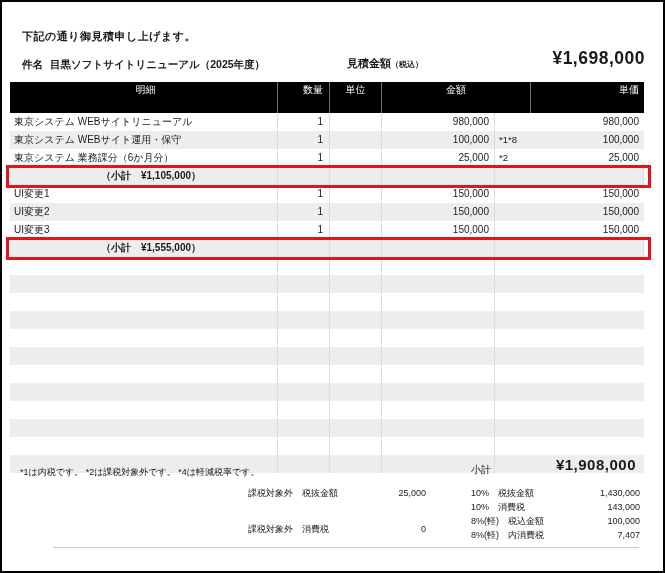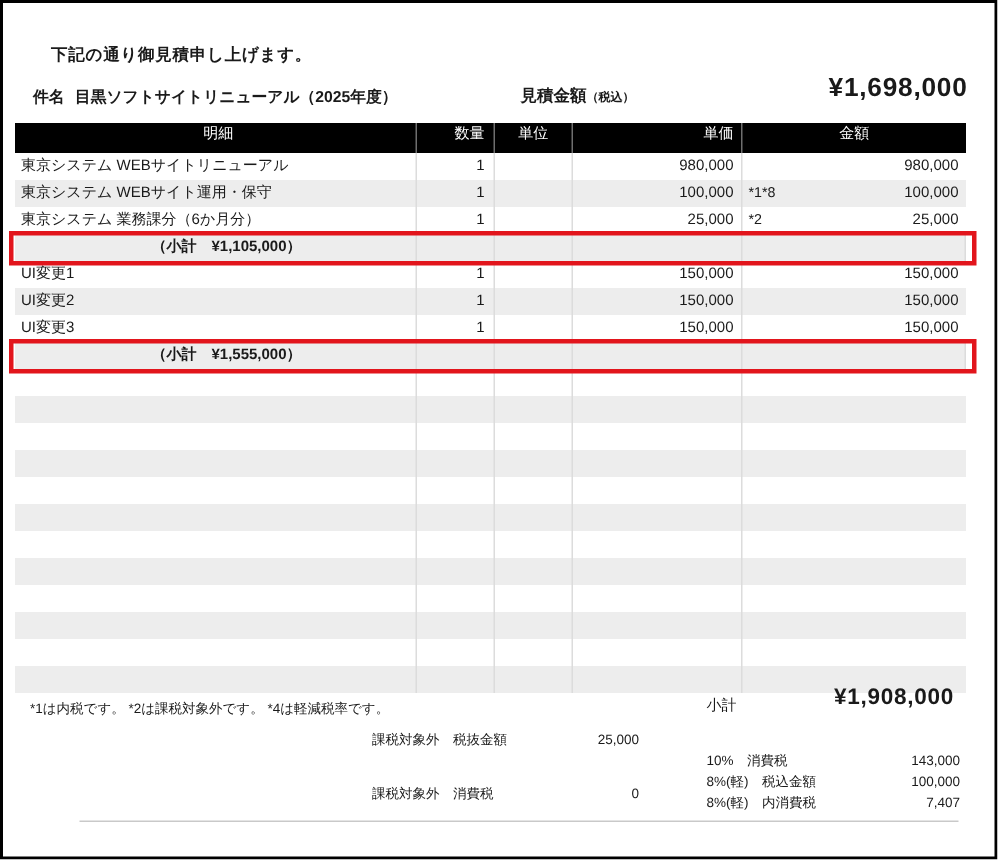--- a/index.html
+++ b/index.html
@@ -2,29 +2,29 @@
 <html><head>
 <meta charset="utf-8">
 <style>
   * { margin:0; padding:0; box-sizing:border-box; }
   html,body { background:#fff; }
   body { font-family:"Liberation Sans","DejaVu Sans",sans-serif; color:#1a1a1a; }
   .page {
     position:relative; width:665px; height:573px;
     background:#fff; border:2px solid #000; overflow:hidden;
   }
-  .intro { position:absolute; left:32px; top:27px; font-size:11px; font-weight:bold; letter-spacing:.5px; }
+  .intro { position:absolute; left:20px; top:27px; font-size:11px; font-weight:bold; letter-spacing:.5px; }
   .subject-label { position:absolute; left:20px; top:56px; font-size:10.5px; font-weight:bold; }
   .subject-value { position:absolute; left:48px; top:56px; font-size:10.5px; font-weight:bold; }
   .total-label { position:absolute; left:345px; top:54px; font-size:11px; font-weight:bold; }
   .total-label .small { font-size:8px; font-weight:bold;text-align:right; }
   .total-value { position:absolute; right:18px; top:46px; font-size:17.5px; font-weight:bold; letter-spacing:.5px; }
 
   .table { position:absolute; left:8px; top:80px; width:634px; }
-  .thead { display:flex; height:20px; background:#000; color:#fff; }
+  .thead { display:flex; height:31px; background:#000; color:#fff; }
   .th { font-size:10px; line-height:16px; text-align:center; border-right:1px solid #6e6e6e; }
   .th:last-child { border-right:none; }
   .tr { position:relative; display:flex; height:18px; background:#fff; }
   .tr.alt { background:#ededed; }
   .td { font-size:10px; line-height:18px; border-right:1px solid #dcdcdc; overflow:hidden; white-space:nowrap; }
   .td:last-child { border-right:none; }
   .c1 { width:268px; padding-left:4px; }
   .c2 { width:52px; text-align:right; padding-right:6px; }
   .c3 { width:52px; }
   .c4 { width:113px; text-align:right; padding-right:5px; }
@@ -55,22 +55,22 @@
   <div class="subject-value">目黒ソフトサイトリニューアル（2025年度）</div>
 
   <div class="total-label"><span>見積金額</span><span class="small">（税込）</span></div>
   <div class="total-value">¥1,698,000</div>
 
   <div class="table">
     <div class="thead">
       <div class="th c1">明細</div>
       <div class="th c2">数量</div>
       <div class="th c3">単位</div>
+      <div class="th c5" style="justify-content:center;">金額</div>
       <div class="th c4">単価</div>
-      <div class="th c5" style="justify-content:center;">金額</div>
     </div>
     <div class="tbody">
         <div class="tr">
           <div class="td c1">東京システム WEBサイトリニューアル</div>
           <div class="td c2">1</div>
           <div class="td c3"></div>
           <div class="td c4">980,000</div>
           <div class="td c5">
             <span class="note"></span>
             <span class="amt">980,000</span>
@@ -236,20 +236,24 @@
 
   <div class="sumline mid-sum" style="top:485px;">
     <span class="lab">課税対象外　税抜金額</span>
     <span class="val">25,000</span>
   </div>
   <div class="sumline mid-sum" style="top:521px;">
     <span class="lab">課税対象外　消費税</span>
     <span class="val">0</span>
   </div>
 
+  <div class="sumline right-sum" style="top:485px;">
+    <span class="lab">10%　税抜金額</span>
+    <span class="val">1,430,000</span>
+  </div>
   <div class="sumline right-sum" style="top:499px;">
     <span class="lab">10%　消費税</span>
     <span class="val">143,000</span>
   </div>
   <div class="sumline right-sum" style="top:513px;">
     <span class="lab">8%(軽)　税込金額</span>
     <span class="val">100,000</span>
   </div>
   <div class="sumline right-sum" style="top:527px;">
     <span class="lab">8%(軽)　内消費税</span>

